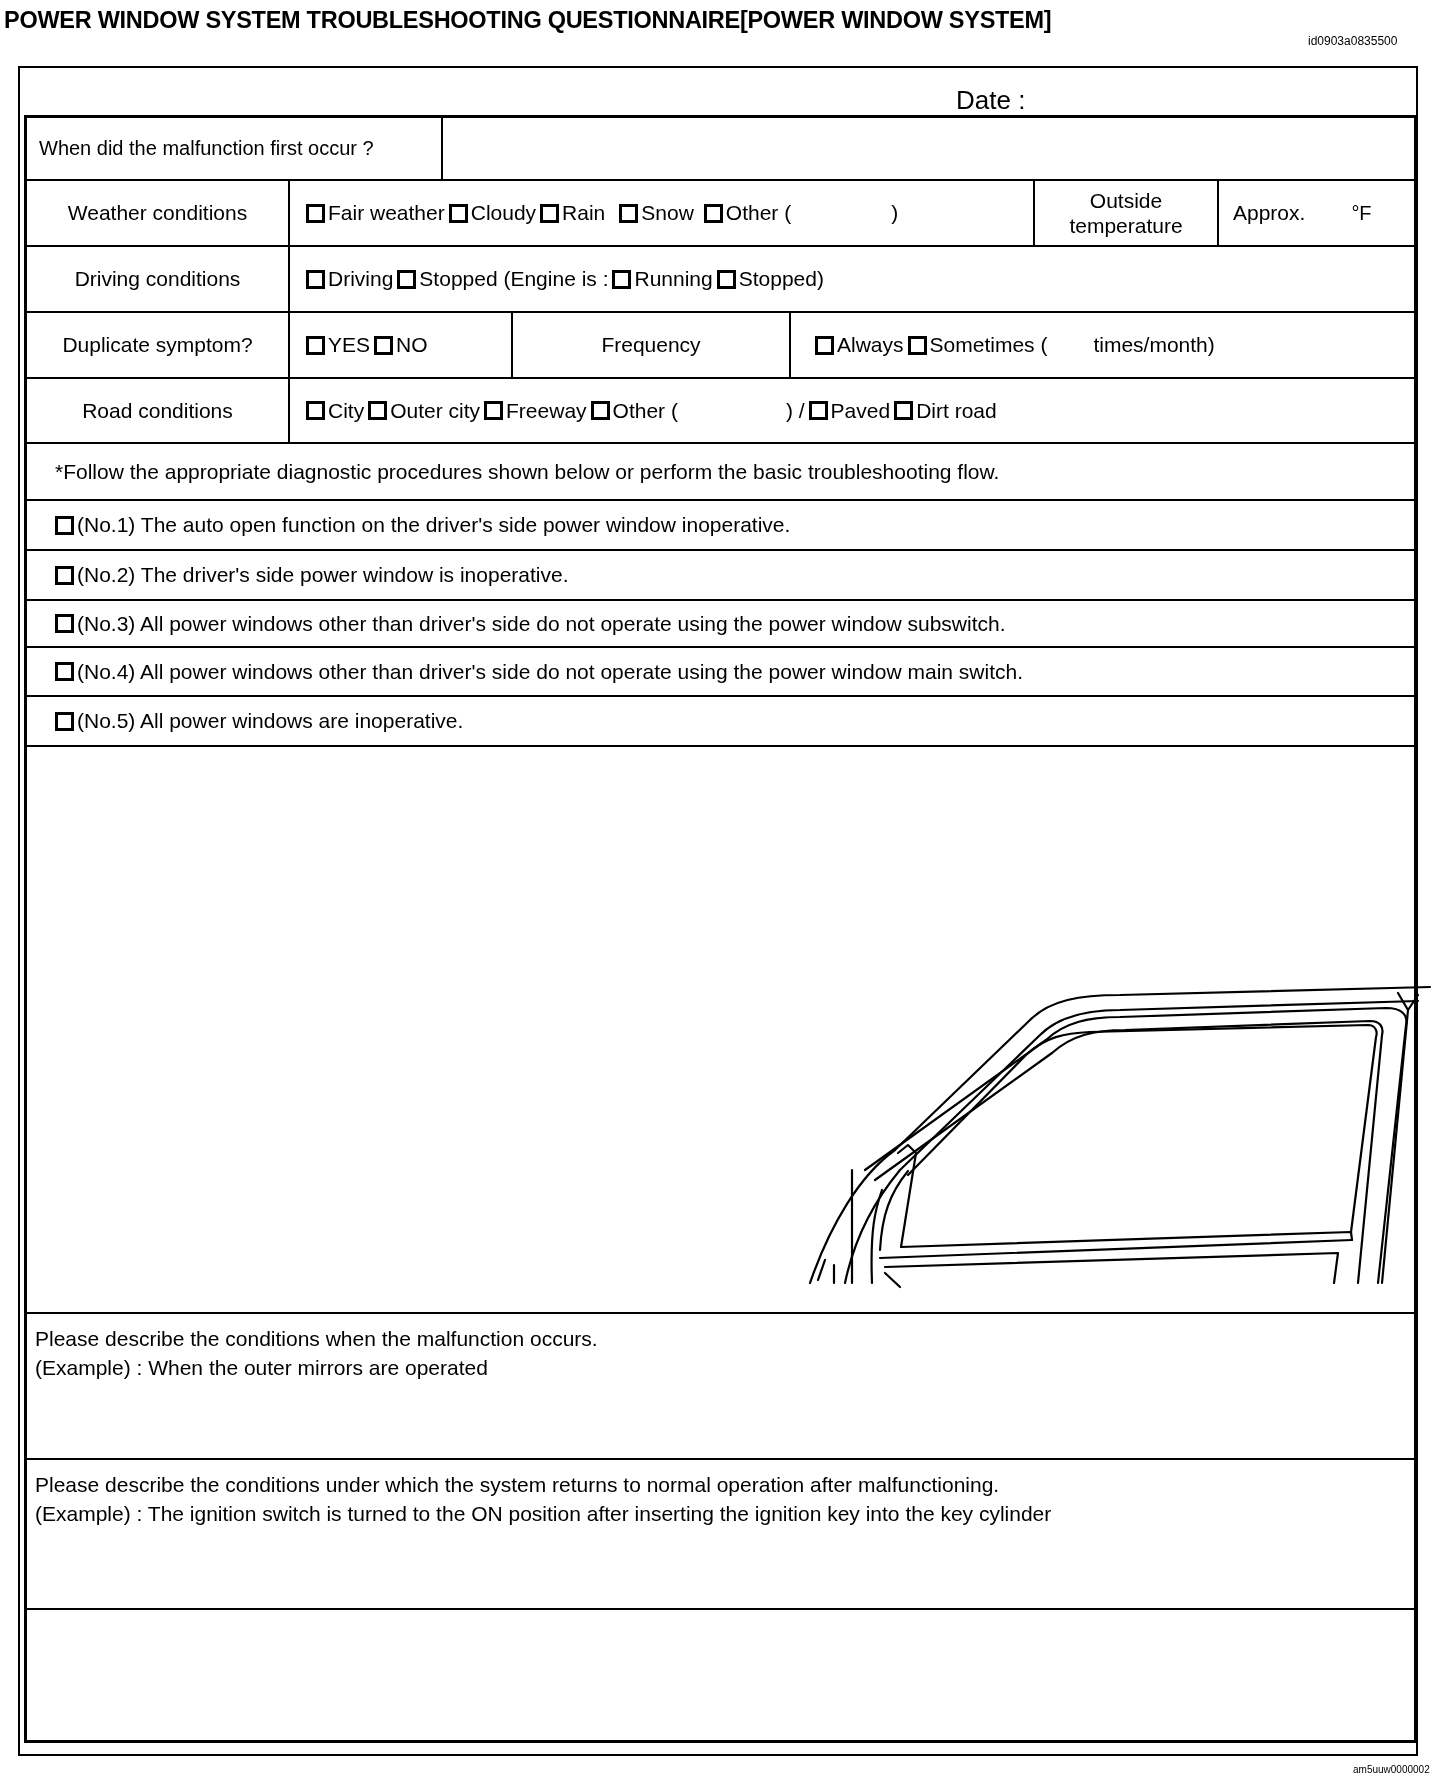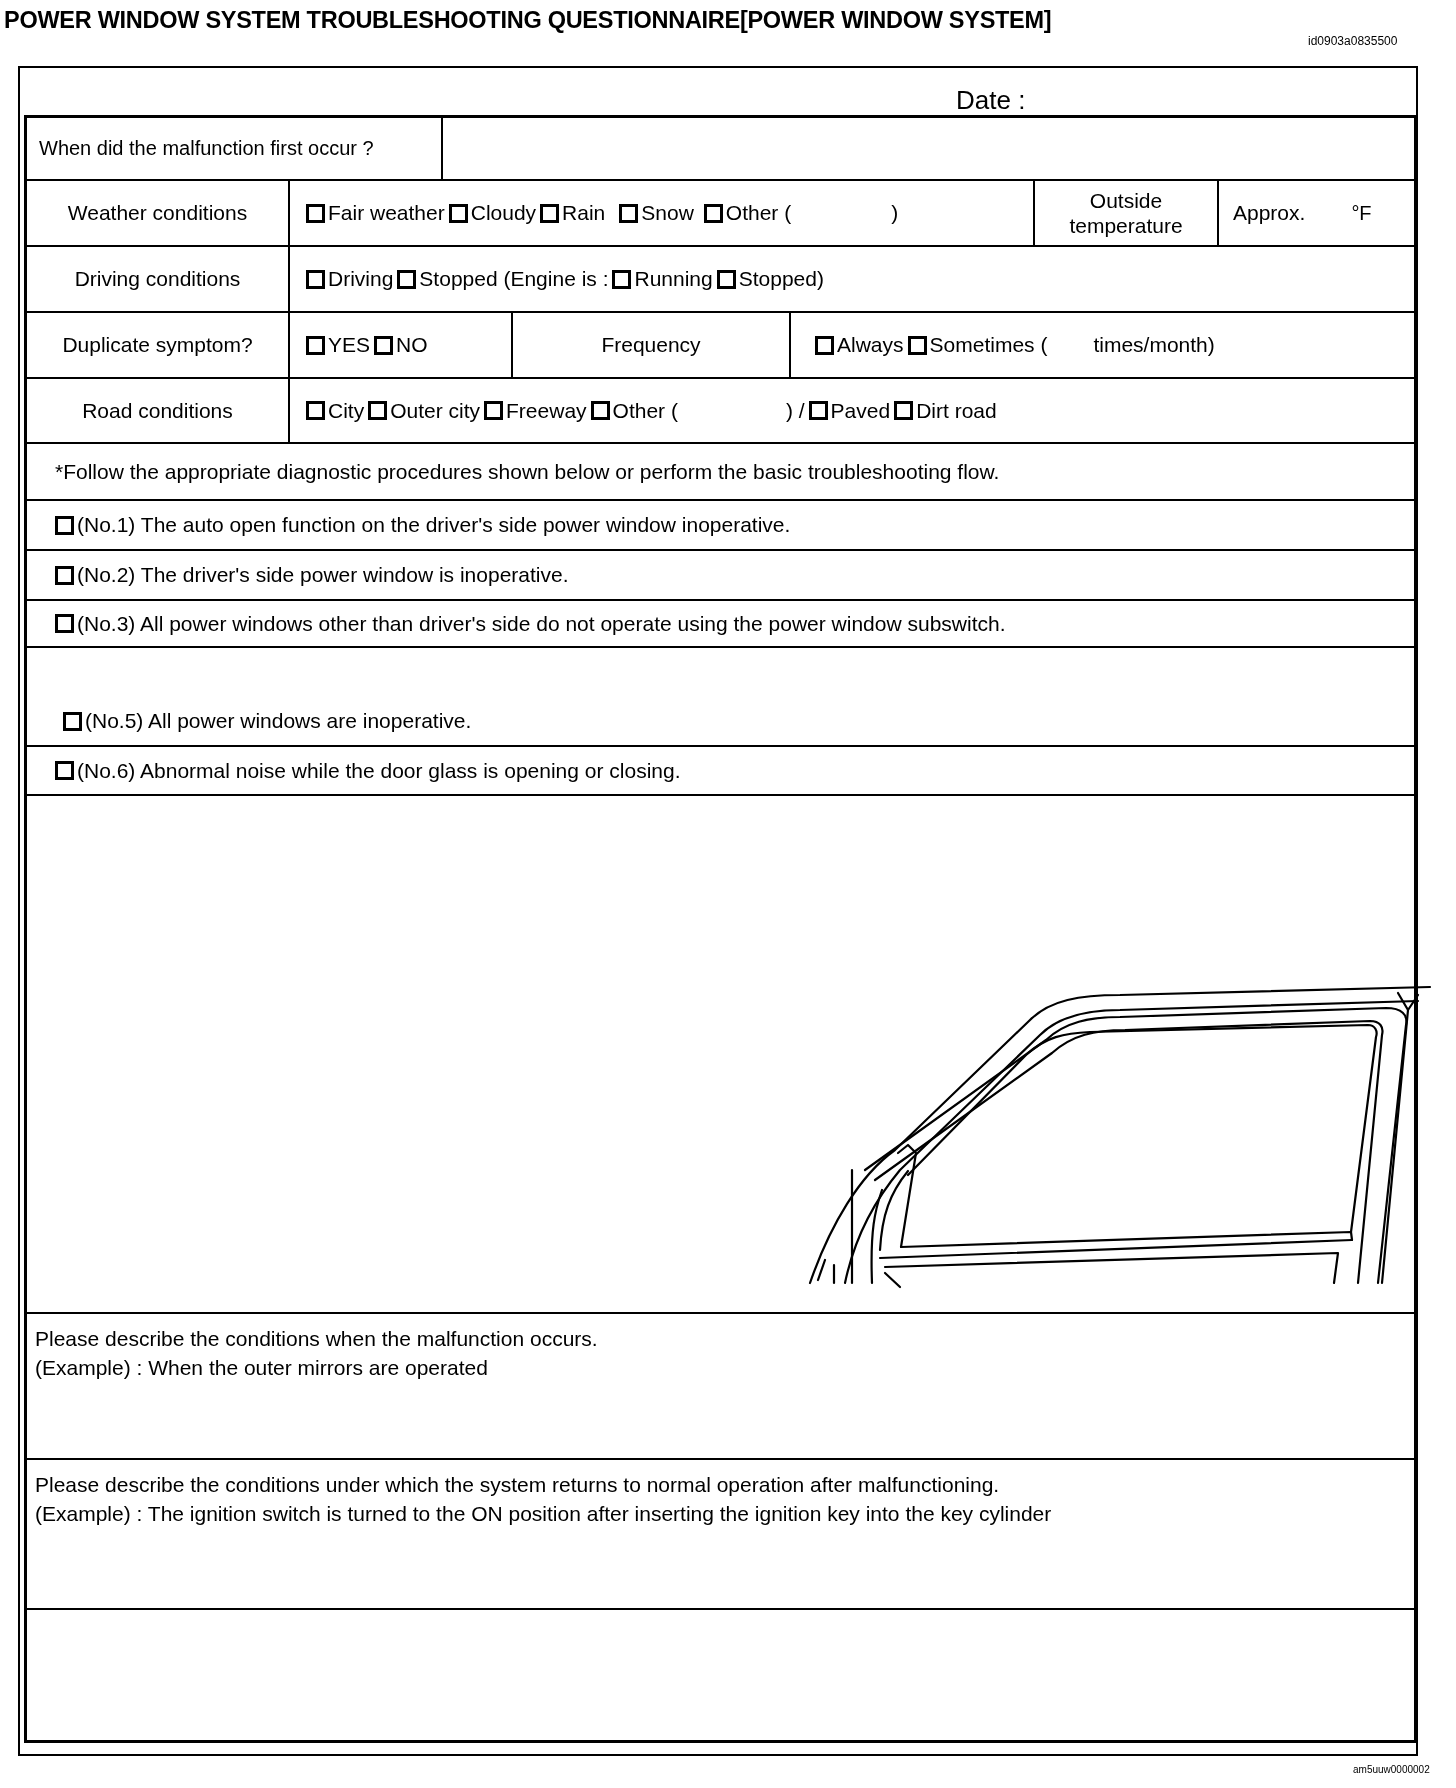--- a/index.html
+++ b/index.html
@@ -180,30 +180,30 @@
         <span class="cb"></span>
         <span>(No.2) The driver's side power window is inoperative.</span>
       </div>
   </div>
   <div class="row" style="top:483px;height:47px;">
     <div class="cell opt" style="left:24px;right:0;">
         <span class="cb"></span>
         <span>(No.3) All power windows other than driver's side do not operate using the power window subswitch.</span>
       </div>
   </div>
+  <div class="row" style="top:530px;height:49px;">
+    <div class="cell opt" style="left:24px;right:0;">
+        <span class="cb"></span>
+        <span>(No.4) All power windows other than driver's side do not operate using the power window main switch.</span>
+      </div>
+  </div>
   <div class="row" style="top:579px;height:50px;">
-    <div class="cell opt" style="left:32px;right:0;">
+    <div class="cell opt" style="left:24px;right:0;">
         <span class="cb"></span>
         <span>(No.5) All power windows are inoperative.</span>
-      </div>
-  </div>
-  <div class="row" style="top:629px;height:49px;">
-    <div class="cell opt" style="left:24px;right:0;">
-        <span class="cb"></span>
-        <span>(No.6) Abnormal noise while the door glass is opening or closing.</span>
       </div>
   </div>
 
   <div class="row" style="top:729px;height:467px;">
     <span></span>
   </div>
 
   <div class="row" style="top:1196px;height:146px;">
     <div class="desc">
       <div>Please describe the conditions when the malfunction occurs.</div>

